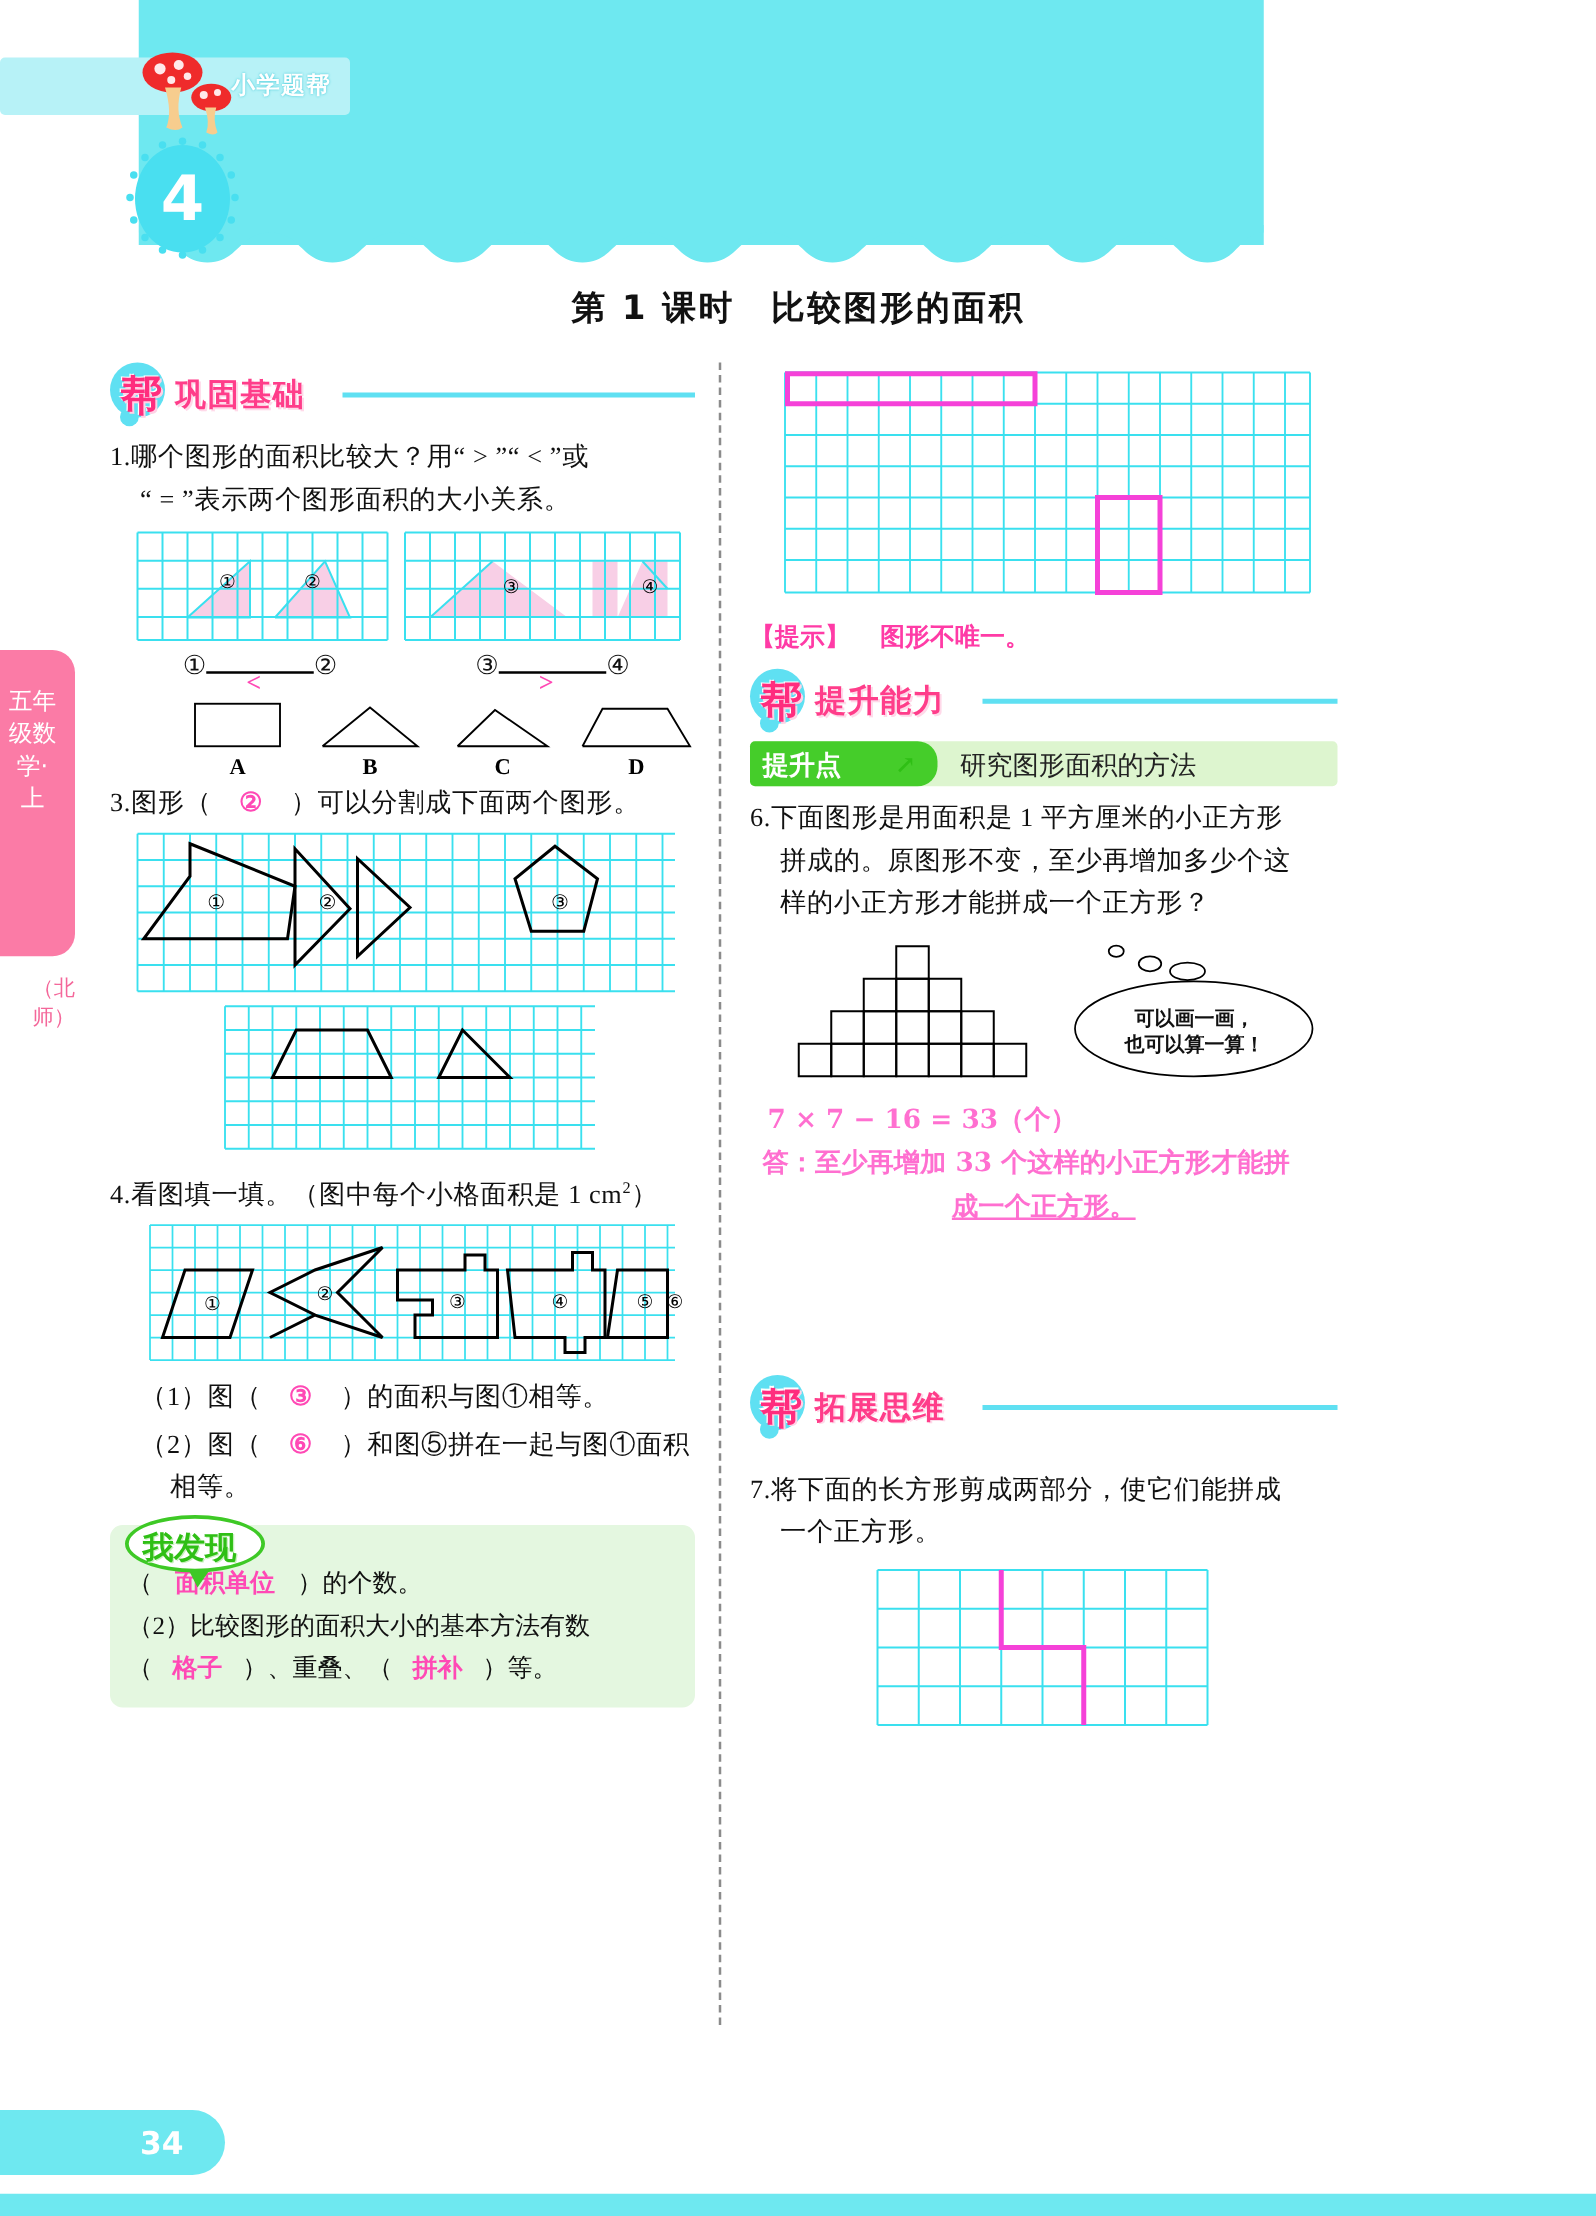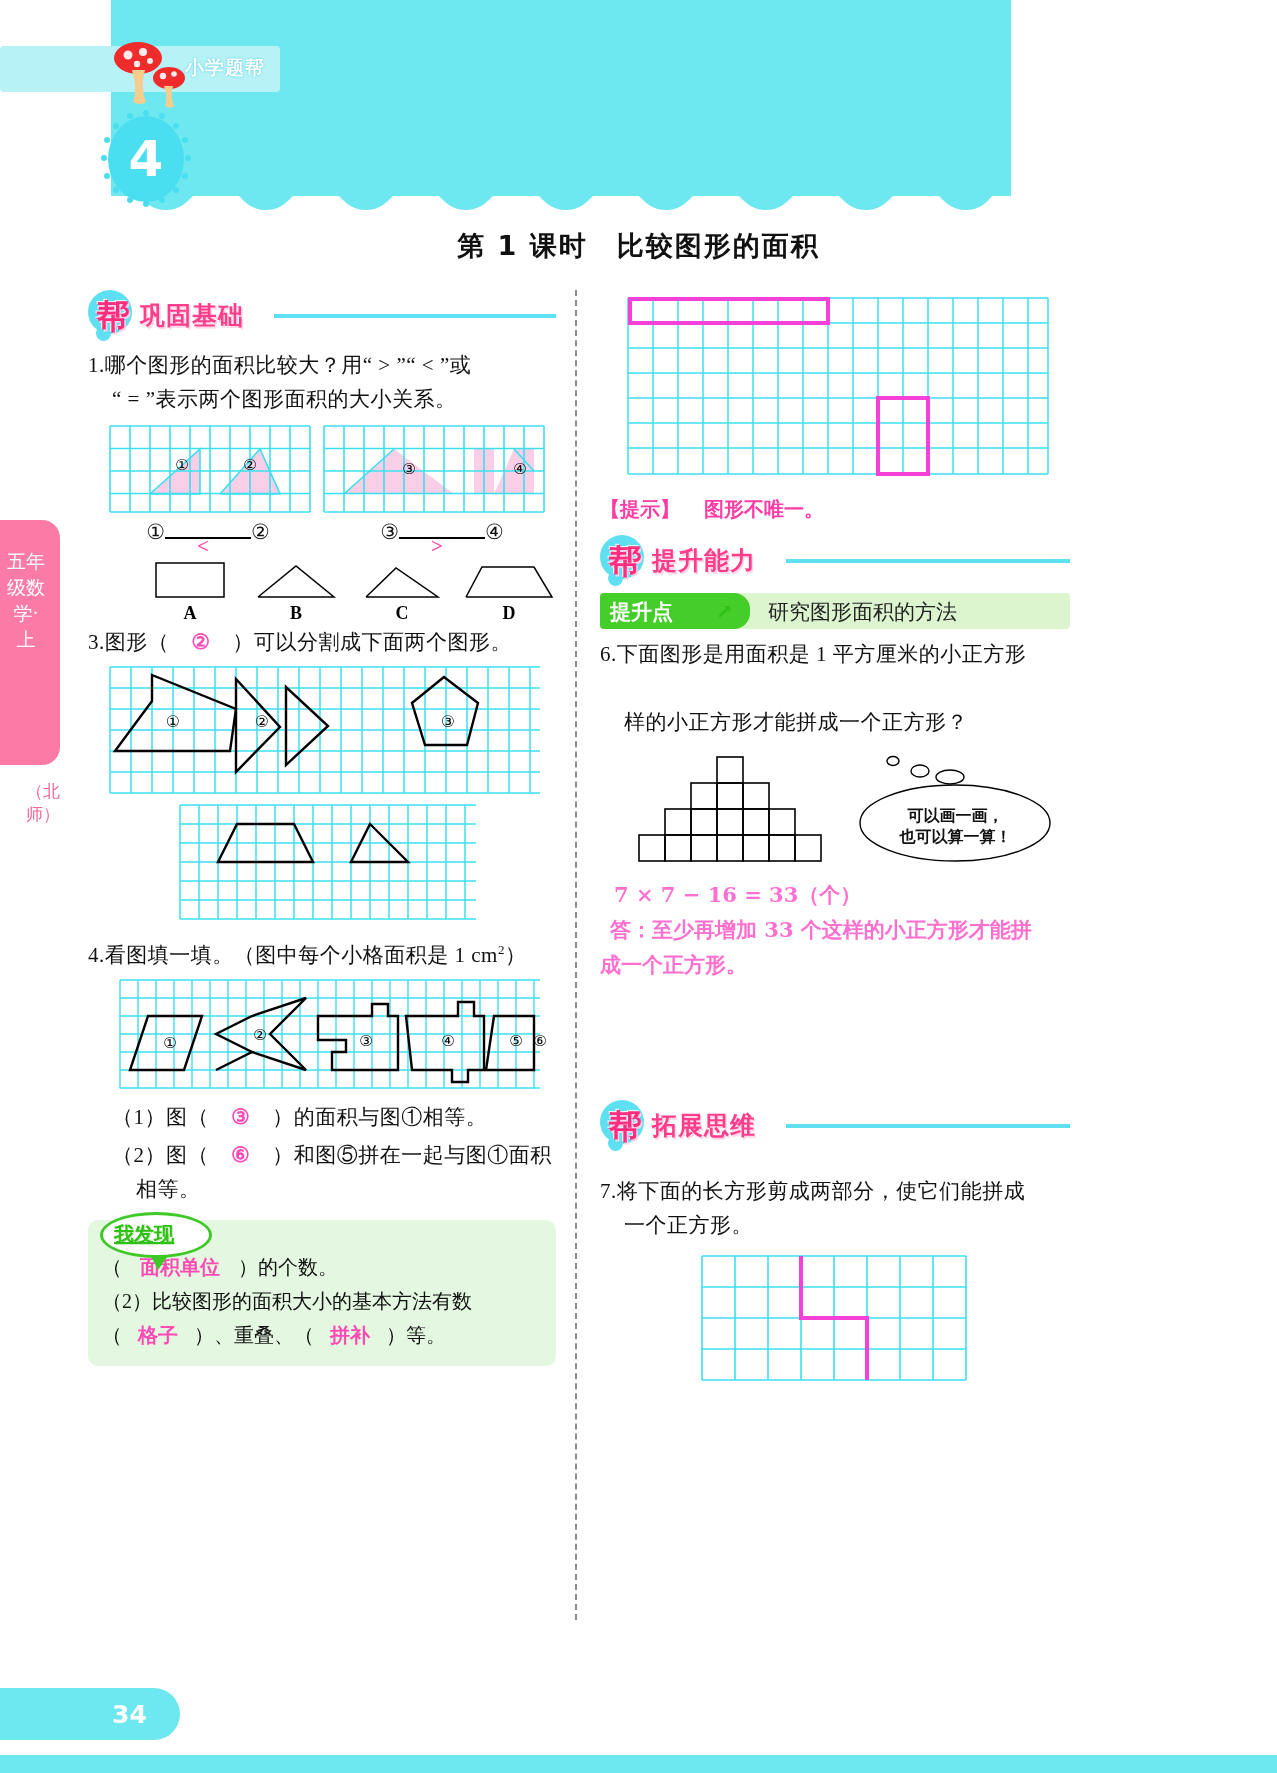--- a/index.html
+++ b/index.html
@@ -71,42 +71,42 @@
   .grid{position:relative;}
   svg{display:block;overflow:visible;}
 
   
   .discover{position:relative;margin-top:14px;background:#e4f7e0;border-radius:10px;
     padding:30px 14px 14px 14px;}
   .discover-tag{position:absolute;left:12px;top:-8px;width:112px;height:46px;}
   .discover-tag .oval{position:absolute;inset:0;border:3px solid #3ec926;border-radius:50%;background:#fff;}
   .discover-tag .tail{position:absolute;left:48px;top:38px;width:0;height:0;
     border-left:10px solid transparent;border-right:14px solid transparent;border-top:20px solid #3ec926;}
-  .discover-tag .txt{position:absolute;left:14px;top:9px;font-size:20px;font-weight:bold;color:#2fbf15;
-    font-family:"DejaVu Sans","Liberation Sans",sans-serif;text-shadow:1px 1px 0 #c9f0bf;text-decoration:underline;}
+  .discover-tag .txt{position:absolute;left:14px;top:9px;font-size:25px;font-weight:bold;color:#2fbf15;
+    font-family:"DejaVu Sans","Liberation Sans",sans-serif;text-shadow:1px 1px 0 #c9f0bf;}
   .dline{font-size:20px;line-height:34px;}
   .dline.first{padding-left:112px;}
 
   
   .uptag{position:relative;height:36px;margin:10px 0 8px 0;background:#ddf5cf;border-radius:4px;}
   .uptag .green{position:absolute;left:0;top:0;width:150px;height:36px;background:#45cd2a;
     border-radius:4px 16px 16px 4px;}
   .uptag .gtxt{position:absolute;left:10px;top:5px;font-size:21px;font-weight:bold;color:#fff;
     font-family:"DejaVu Sans","Liberation Sans",sans-serif;}
   .uptag .arrow{position:absolute;left:116px;top:6px;font-size:20px;color:#2fbf15;font-weight:bold;}
   .uptag .utxt{position:absolute;left:168px;top:5px;font-size:21px;color:#222;}
 
   
   .hint{margin:18px 0 6px 0;font-size:20px;color:#ff3ba6;font-weight:bold;}
   .hint .hv{margin-left:24px;}
 
   
   .hand{color:#ff6fd0;font-size:21px;line-height:35px;font-weight:bold;
     font-family:"DejaVu Serif","Liberation Serif",serif;}
-  .hand.center{text-align:left;}
+  .hand.center{text-align:center;text-decoration:underline;}
 
   
   .bubble-txt{font-size:16px;line-height:21px;font-weight:bold;text-align:center;}
 
   
   .footer-bar{position:absolute;left:0;top:1688px;width:180px;height:52px;background:#6ee8f0;
     border-radius:0 26px 26px 0;}
   .page-no{position:absolute;left:112px;top:1700px;font-size:25px;font-weight:bold;color:#ffffff;
     font-family:"DejaVu Sans","Liberation Sans",sans-serif;}
   .bottom-strip{position:absolute;left:0;top:1755px;width:1277px;height:18px;background:#6ee8f0;}
@@ -514,21 +514,21 @@
 
     <div class="uptag">
       <div class="green"></div>
       <div class="gtxt">提升点</div>
       <div class="arrow">↗</div>
       <div class="utxt">研究图形面积的方法</div>
     </div>
 
     <div class="q">
       <span class="num">6.</span><span>下面图形是用面积是 1 平方厘米的小正方形</span><br>
-      <br>
+      <span class="indent">拼成的。原图形不变，至少再增加多少个这</span><br>
       <span class="indent">样的小正方形才能拼成一个正方形？</span>
     </div>
 
     <div style="position:relative;height:128px;margin-top:6px;">
       <svg width="470" height="128" viewBox="0 0 470 128" style="position:absolute;left:0;top:0;">
 
         <g stroke="#000" stroke-width="1.6" fill="none">
           <rect x="117" y="12" width="26" height="26"></rect>
           <rect x="91" y="38" width="26" height="26"></rect>
             <rect x="117" y="38" width="26" height="26"></rect>

